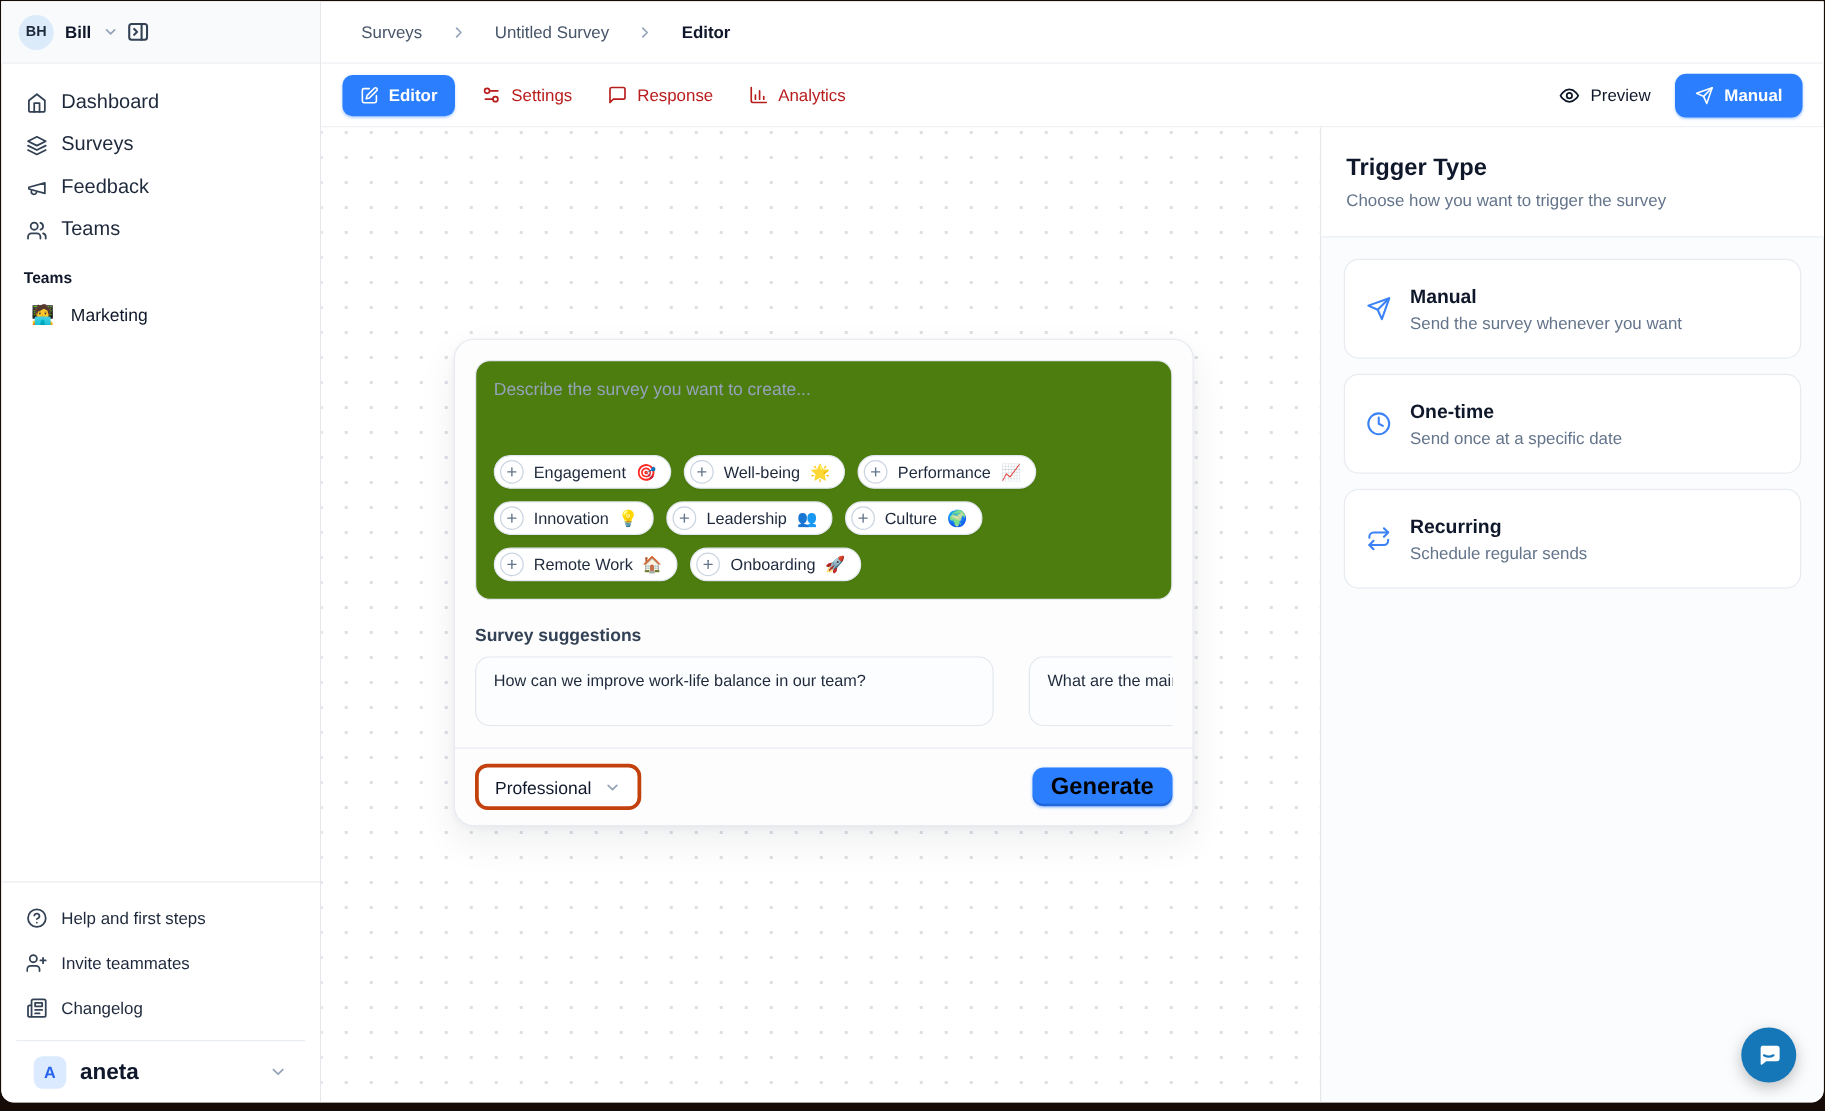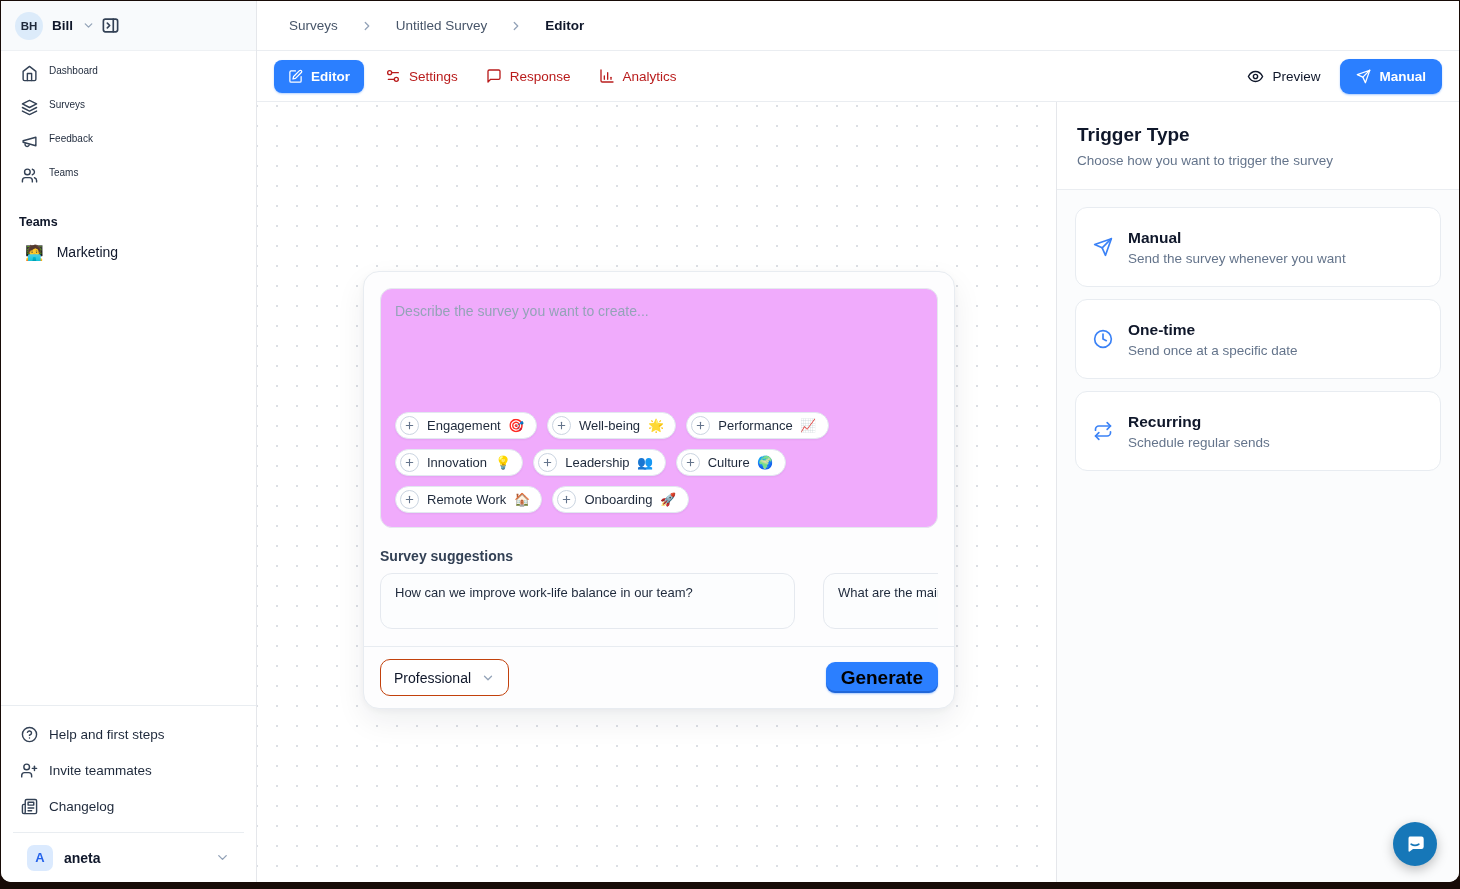--- a/index.html
+++ b/index.html
@@ -15,32 +15,32 @@
   
   .sidebar { width:256px; flex:none; border-right:1px solid #e5e7eb; display:flex; flex-direction:column; background:#fff; }
   .sidebar-header { height:50px; flex:none; background:#f8fafc; border-bottom:1px solid #eef1f4; display:flex; align-items:center; justify-content:flex-start; padding:0 12px 0 14px; }
   .ws { display:flex; align-items:center; gap:9px; cursor:pointer; }
   .ws-avatar { width:28px; height:28px; border-radius:50%; background:#dcebfa; color:#1e293b; font-size:11.5px; font-weight:bold; display:flex; align-items:center; justify-content:center; }
   .ws-name { font-size:13.5px; font-weight:700; color:#0f172a; }
   .chev { color:#94a3b8; }
   .icon-btn { width:30px; height:30px; border:none; background:transparent; border-radius:6px; display:flex; align-items:center; justify-content:center; color:#334155; cursor:pointer; }
 
   .sidebar-nav { padding:14px 12px 0 12px; }
-  .nav-item { height:34px; display:flex; align-items:flex-start; gap:11px; padding:0 8px; border-radius:8px; font-size:10px; color:#1e293b; cursor:pointer; }
+  .nav-item { height:34px; display:flex; align-items:center; gap:11px; padding:0 8px; border-radius:8px; font-size:16px; color:#1e293b; cursor:pointer; }
   .nav-item .nicon { color:#334155; width:17px; height:17px; flex:none; }
   .section-label { font-size:12.5px; font-weight:700; color:#0f172a; padding:14px 6px 6px 6px; }
   .team-item { height:34px; display:flex; align-items:center; gap:13px; padding:0 8px 0 12px; border-radius:8px; font-size:14px; color:#0f172a; cursor:pointer; }
   .team-emoji { font-size:15px; line-height:1; }
 
   .sidebar-footer { margin-top:auto; border-top:1px solid #e9edf1; padding:10px 12px 0 12px; }
   .foot-item { height:36px; display:flex; align-items:center; gap:11px; padding:0 8px; border-radius:8px; font-size:13.5px; color:#1e293b; cursor:pointer; }
   .foot-item .nicon { color:#334155; width:17px; height:17px; flex:none; }
   .account { margin-top:8px; border-top:1px solid #e9edf1; height:50px; display:flex; align-items:center; gap:11px; padding:0 14px; cursor:pointer; }
   .acct-avatar { width:26px; height:26px; border-radius:7px; background:#dbeafe; color:#2563eb; font-weight:bold; font-size:13px; display:flex; align-items:center; justify-content:center; }
-  .acct-name { font-size:14px; font-weight:700; color:#0f172a; }
+  .acct-name { font-size:18px; font-weight:700; color:#0f172a; }
   .account .chev { margin-left:auto; }
 
   
   .main { flex:1; display:flex; flex-direction:column; min-width:0; }
   .topbar { height:50px; flex:none; border-bottom:1px solid #eaedf1; display:flex; align-items:center; padding:0 32px; gap:22px; background:#fff; }
   .crumb { font-size:13.5px; color:#475569; cursor:pointer; }
   .crumb.current { color:#0f172a; font-weight:700; cursor:default; }
   .crumb-sep { color:#94a3b8; }
 
   .tabbar { height:51px; flex:none; border-bottom:1px solid #eaedf1; display:flex; align-items:center; justify-content:space-between; padding:0 17px; background:#fff; }
@@ -57,21 +57,21 @@
     flex:1; position:relative; min-width:0; background:#fff;
     background-image:radial-gradient(#dcdfe4 1.2px, transparent 1.3px);
     background-size:20px 20px; background-position:10px 14px;
   }
   .composer-card {
     position:absolute; left:106px; top:169px; width:592px;
     background:#fdfdfe; border:1px solid #e8ecf1; border-radius:16px;
     box-shadow:0 12px 30px rgba(15,23,42,.07), 0 2px 6px rgba(15,23,42,.04);
   }
   .input-box {
-    margin:16px; height:240px; background:#f0abfc; border:1px solid #e5e9ef; border-radius:12px;
+    margin:16px; height:192px; background:#4d7c0f; border:1px solid #e5e9ef; border-radius:12px;
     padding:14px; display:flex; flex-direction:column;
   }
   .desc-input { border:none; outline:none; resize:none; flex:1; font-family:inherit; font-size:14px; color:#0f172a; background:transparent; }
   .desc-input::placeholder { color:#94a3b8; }
   .chips { display:flex; flex-wrap:wrap; gap:10px; margin-top:auto; }
   .chip {
     display:inline-flex; align-items:center; gap:8px; height:27px; padding:0 11px 0 4px;
     background:#fff; border:1px solid #e2e8f0; border-radius:14px; cursor:pointer;
     box-shadow:0 1px 2px rgba(15,23,42,.05); font-size:13px; color:#1e293b;justify-content:flex-end;
   }
@@ -81,21 +81,21 @@
   .sugg-title { font-size:14px; font-weight:600; color:#334155; margin:20px 16px 0 16px; }
   .sugg-row { display:flex; gap:28px; margin:9px 16px 0 16px; overflow:hidden; }
   .sugg-card {
     flex:none; height:56px; background:#fcfdfe; border:1px solid #e5e9ef; border-radius:12px;
     padding:11px 14px; font-size:13px; color:#1e293b; cursor:pointer; overflow:hidden; white-space:nowrap;
   }
   .sugg-card.c1 { width:415px; }
   .sugg-card.c2 { width:280px; }
 
   .composer-footer { border-top:1px solid #e8ecf1; margin-top:17px; padding:12px 16px; display:flex; align-items:center; justify-content:space-between; }
-  .tone-select { display:flex; align-items:center; gap:10px; height:37px; padding:0 13px; background:#fff; border:1px solid #c2410c; border-radius:10px; font-size:14px; color:#0f172a; cursor:pointer; }
+  .tone-select { display:flex; align-items:center; gap:10px; height:37px; padding:0 13px; background:#fff; border:3px solid #c2410c; border-radius:10px; font-size:14px; color:#0f172a; cursor:pointer; }
   .generate-btn {
     height:31px; padding:0 15px; border:none; border-radius:9px; background:#2b7fff; color:#000000;
     font-size:19px; font-weight:700; font-family:inherit; cursor:pointer;
     box-shadow:inset 0 -2px 0 rgba(13,60,145,.35), 0 1px 2px rgba(43,127,255,.4);
   }
 
   
   .trigger-panel { width:403px; flex:none; border-left:1px solid #e5e7eb; background:#fbfcfd; display:flex; flex-direction:column; }
   .tp-header { background:#fff; padding:22px 20px 21px 20px; border-bottom:1px solid #eaedf1; }
   .tp-title { font-size:19px; font-weight:bold; color:#0f172a; }

